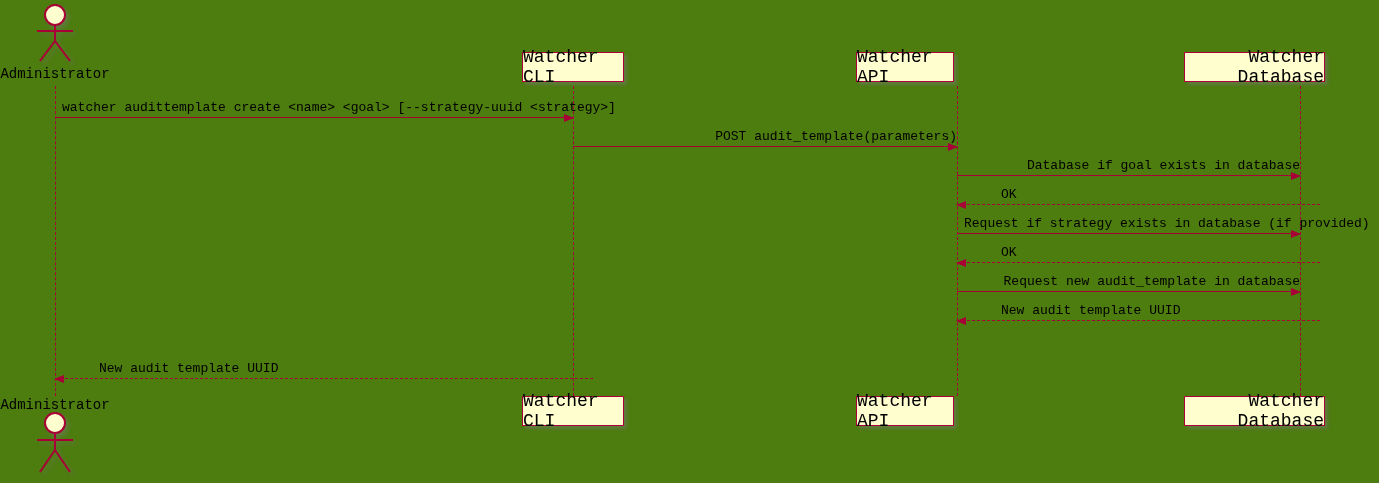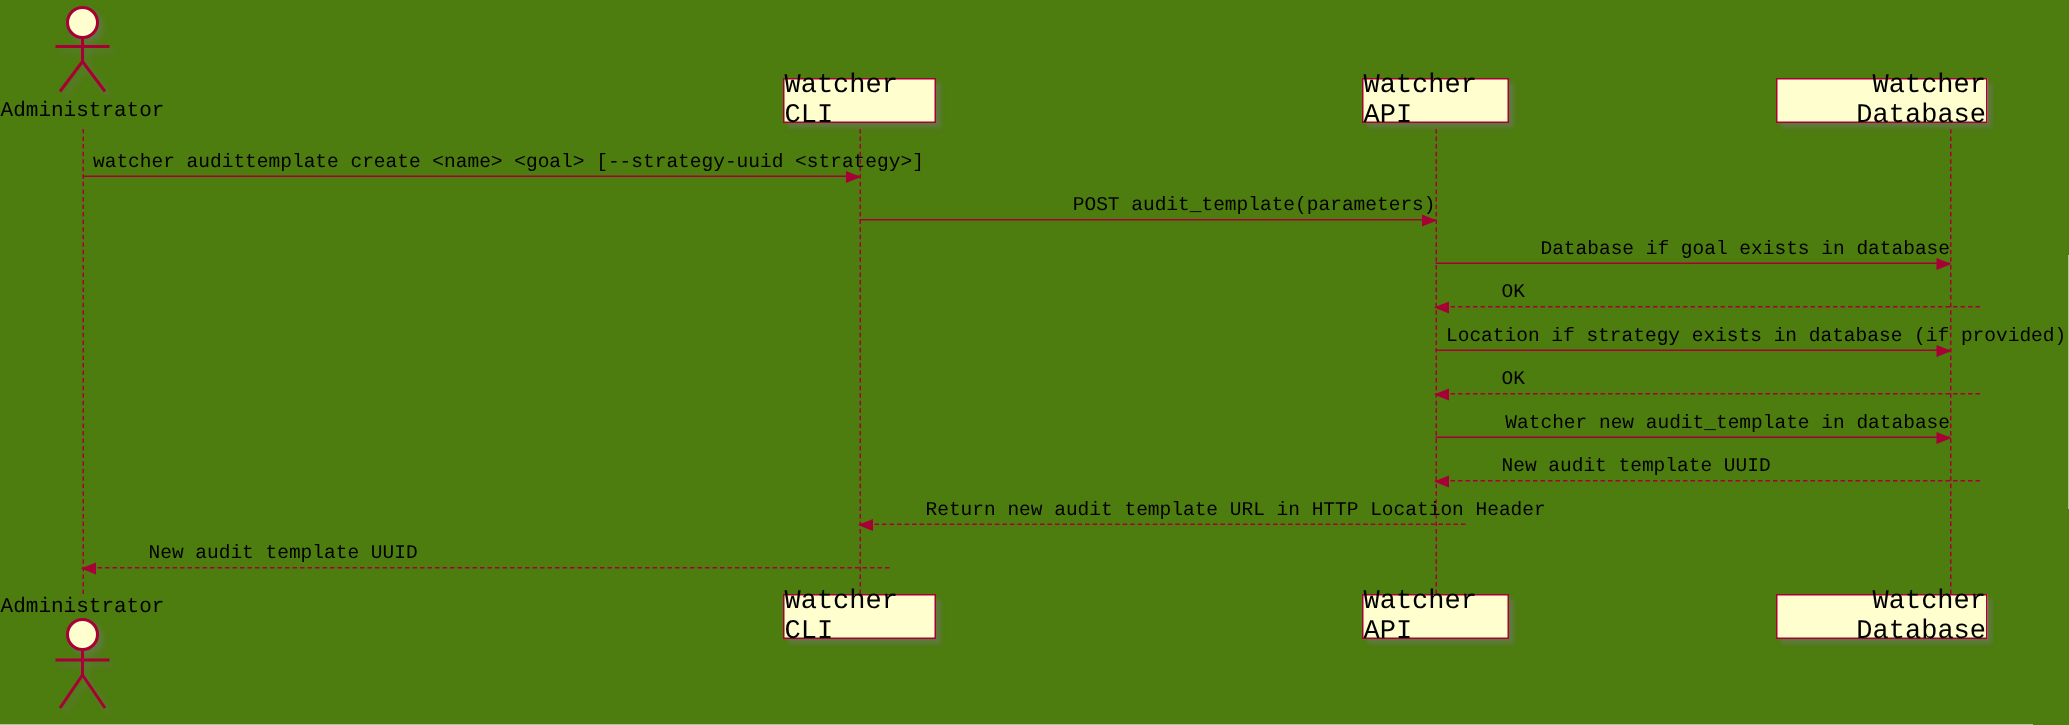--- a/index.html
+++ b/index.html
@@ -15,21 +15,21 @@
   #life-db{left:1300px;}
   
   .pbox{
     position:absolute;height:30px;background:#FEFECE;border:1.5px solid #A80036;
     box-sizing:border-box;display:flex;align-items:center;justify-content:center;
     font-size:18px;z-index:3;box-shadow:3px 3px 3px rgba(120,120,120,.45);
   }
   .row-top .pbox{top:52px;}
   .row-bottom .pbox{top:396px;}
   .pbox.cli{left:522px;width:102px;}
-  .pbox.api{left:908px;width:98px;}
+  .pbox.api{left:856px;width:98px;}
   .pbox.db{left:1184px;width:141px;text-align:right;}
   
   .actor-figure{position:absolute;left:24px;width:62px;z-index:3;filter:drop-shadow(3px 3px 2px rgba(120,120,120,.45));}
   #actor-top{top:3px;}
   #actor-bottom{top:410px;}
   .actor-label{position:absolute;left:0px;width:110px;text-align:center;font-size:14px;z-index:3;}
   #actor-label-top{top:66px;}
   #actor-label-bottom{top:397px;}
   
   .msg{position:absolute;height:17px;font-size:13px;line-height:15px;white-space:nowrap;z-index:2;box-sizing:content-box;}
@@ -87,37 +87,33 @@
   </div>
   <div id="m3" class="msg solid to-right">
     <span class="lbl">Database if goal exists in database</span>
     <span class="head"></span>
   </div>
   <div id="m4" class="msg dashed to-left">
     <span class="lbl">OK</span>
     <span class="head"></span>
   </div>
   <div id="m5" class="msg solid to-right">
-    <span class="lbl">Location if strategy exists in database (if provided)</span>
+    <span class="lbl">Request if strategy exists in database (if provided)</span>
     <span class="head"></span>
   </div>
   <div id="m6" class="msg dashed to-left">
     <span class="lbl">OK</span>
     <span class="head"></span>
   </div>
   <div id="m7" class="msg solid to-right">
-    <span class="lbl">Watcher new audit_template in database</span>
+    <span class="lbl">Request new audit_template in database</span>
     <span class="head"></span>
   </div>
   <div id="m8" class="msg dashed to-left">
     <span class="lbl">New audit template UUID</span>
-    <span class="head"></span>
-  </div>
-  <div id="m9" class="msg dashed to-left">
-    <span class="lbl">Return new audit template URL in HTTP Location Header</span>
     <span class="head"></span>
   </div>
   <div id="m10" class="msg dashed to-left">
     <span class="lbl">New audit template UUID</span>
     <span class="head"></span>
   </div>
 
   <div class="row-bottom">
     <div class="pbox cli">Watcher CLI</div>
     <div class="pbox api">Watcher API</div>

